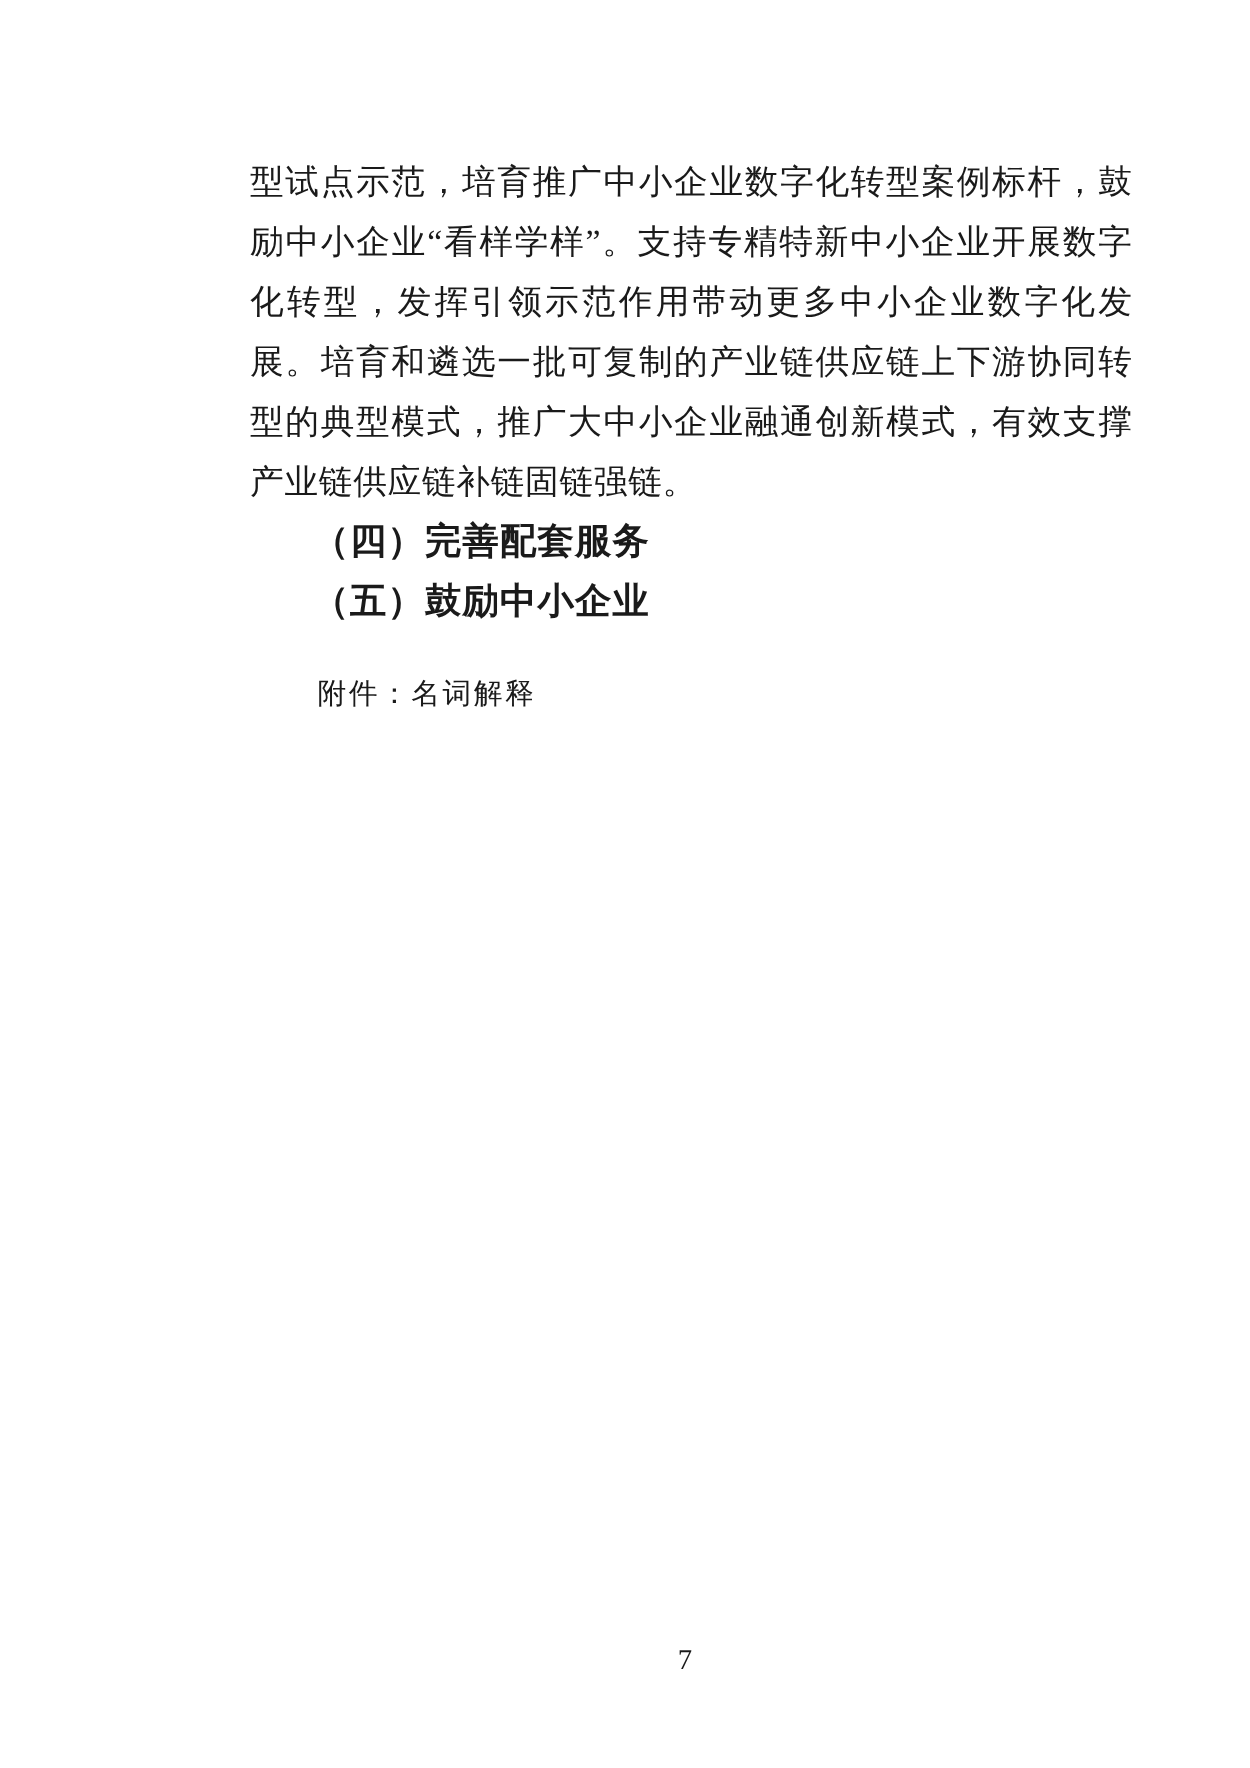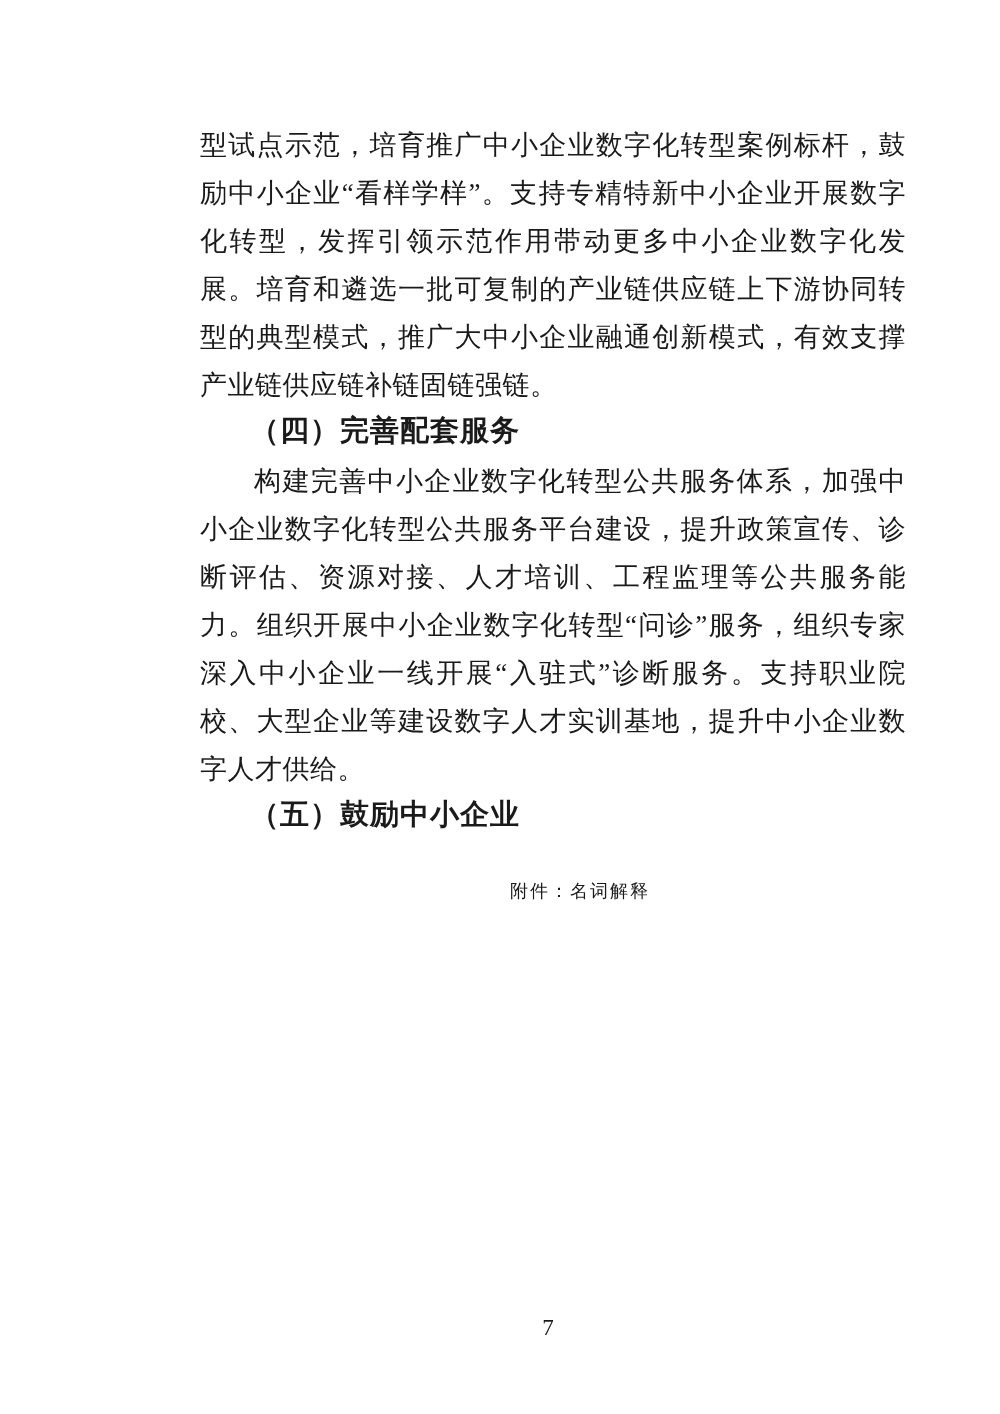--- a/index.html
+++ b/index.html
@@ -34,46 +34,43 @@
   .para.continued {
     text-indent: 0;
   }
   .section-heading {
     margin: 0;
     font-size: 29px;
     font-weight: bold;
     line-height: 48px;
     text-indent: 50px;
     letter-spacing: 1px;
-    font-family: Liberation Mono, monospace;
   }
   .attachment {
     margin: 26px 0 0 0;
-    font-size: 18px;
+    font-size: 23px;
     line-height: 48px;
     text-indent: 54px;
     letter-spacing: 2px;
-    text-align: center;
   }
   .page-number {
     position: absolute;
     left: 0;
     bottom: 72px;
     width: 100%;
     text-align: center;
     font-size: 23px;
     line-height: 28px;
     color: #1a1a1a;
   }
 </style>
 </head>
 <body>
 
 <div class="page">
   <div class="content">
     <p class="para continued">型试点示范，培育推广中小企业数字化转型案例标杆，鼓励中小企业“看样学样”。支持专精特新中小企业开展数字化转型，发挥引领示范作用带动更多中小企业数字化发展。培育和遴选一批可复制的产业链供应链上下游协同转型的典型模式，推广大中小企业融通创新模式，有效支撑产业链供应链补链固链强链。</p>
     <h2 class="section-heading">（四）完善配套服务</h2>
-    <p class="para">构建完善中小企业数字化转型公共服务体系，加强中小企业数字化转型公共服务平台建设，提升政策宣传、诊断评估、资源对接、人才培训、工程监理等公共服务能力。组织开展中小企业数字化转型“问诊”服务，组织专家深入中小企业一线开展“入驻式”诊断服务。支持职业院校、大型企业等建设数字人才实训基地，提升中小企业数字人才供给。</p>
     <h2 class="section-heading">（五）鼓励中小企业</h2>
     <p class="attachment">附件：名词解释</p>
   </div>
   <div class="page-number">7</div>
 </div>
 
 </body></html>

